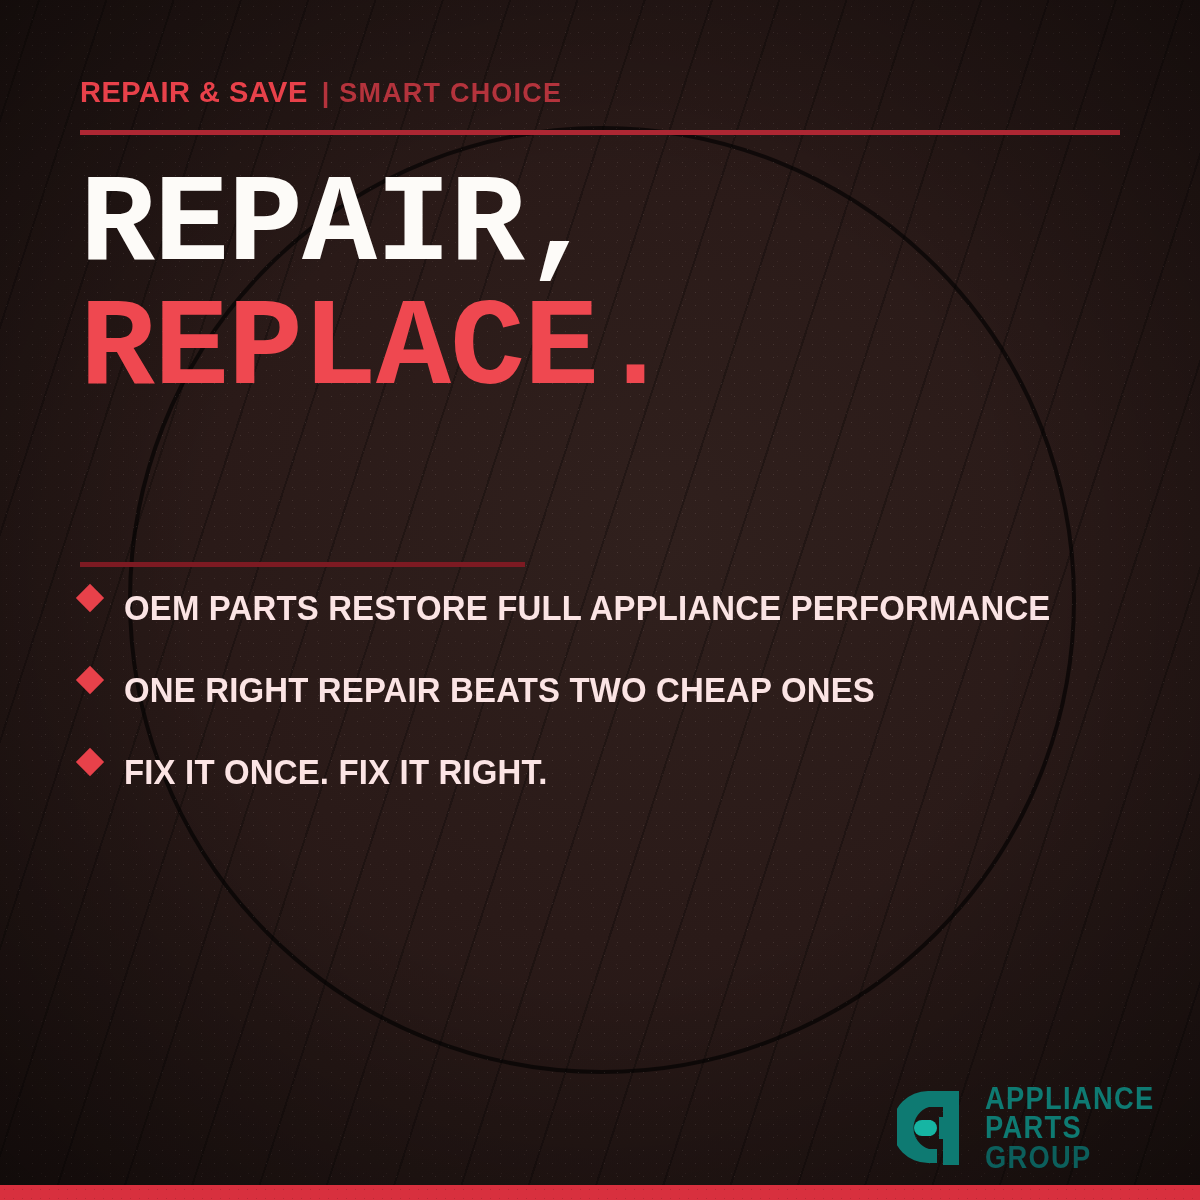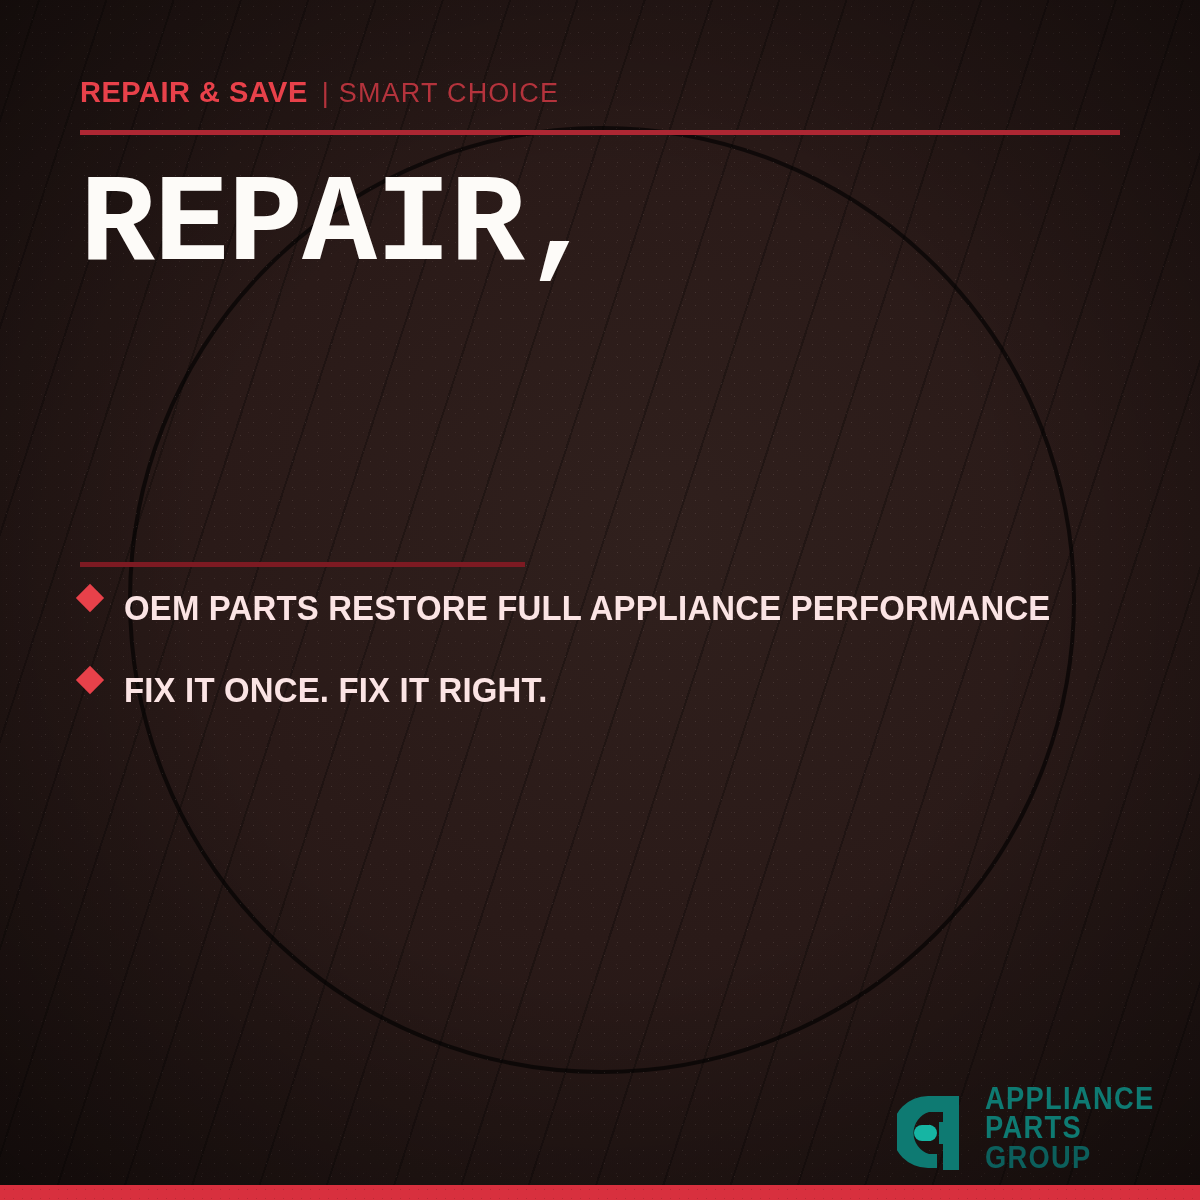--- a/index.html
+++ b/index.html
@@ -66,21 +66,21 @@
     justify-content:flex-end;
   }
   .kicker-strong {
     font-size:29px;
     font-weight:bold;
     letter-spacing:.5px;
     color:#e8414a;
   }
   .kicker-light {
     font-size:27px;
-    font-weight:normal;
+    font-weight:bold;
     letter-spacing:1.2px;
     color:#b4333c;
     margin-left:14px;
   }
   .kicker-rule {
     position:absolute;
     left:80px; top:130px;
     width:1040px; height:5px;
     background:#ad2733;
   }
@@ -132,21 +132,21 @@
     transform:scaleX(.94);
     transform-origin:left center;
     white-space:nowrap;
   }
 
   
   .logo {
     position:absolute;
     right:22px; bottom:28px;
     display:flex;
-    align-items:flex-end;
+    align-items:center;
     gap:12px;
   }
   .logo-mark { width:76px; height:78px; flex:0 0 auto; }
   .logo-words {
     display:flex;
     flex-direction:column;
     line-height:.95;
   }
   .logo-words span {
     font-family:"Liberation Sans", sans-serif;
@@ -185,27 +185,32 @@
   <div class="bg-vignette"></div>
 
   <div class="kicker">
     <span class="kicker-strong">REPAIR &amp; SAVE</span>
     <span class="kicker-light">| SMART CHOICE</span>
   </div>
   <div class="kicker-rule"></div>
 
   <div class="headline">
     <span class="l1">REPAIR,</span>
+    <span class="l3">REPLACE.</span>
   </div>
   <div class="head-rule"></div>
 
   <div class="bullets">
     <div class="bullet">
       <span class="bullet-mark"></span>
       <span class="bullet-text">OEM PARTS RESTORE FULL APPLIANCE PERFORMANCE</span>
+    </div>
+    <div class="bullet">
+      <span class="bullet-mark"></span>
+      <span class="bullet-text">ONE RIGHT REPAIR BEATS TWO CHEAP ONES</span>
     </div>
     <div class="bullet">
       <span class="bullet-mark"></span>
       <span class="bullet-text">FIX IT ONCE. FIX IT RIGHT.</span>
     </div>
   </div>
 
   <div class="logo">
     <svg class="logo-mark" viewBox="0 0 76 78">
       <path d="M44 2 H62 V76 H46 V18 H32 A22 22 0 0 0 32 60 H40 V74 H31 A31 31 0 0 1 31 2 Z" fill="#0e7a72"></path>

